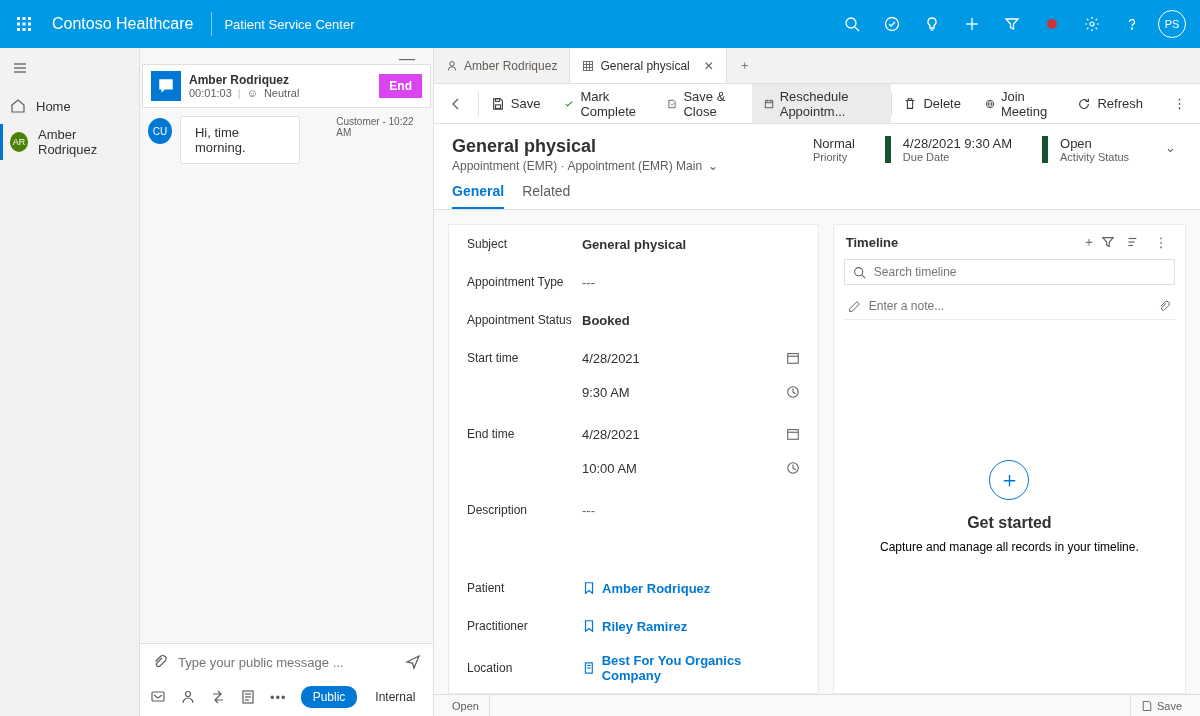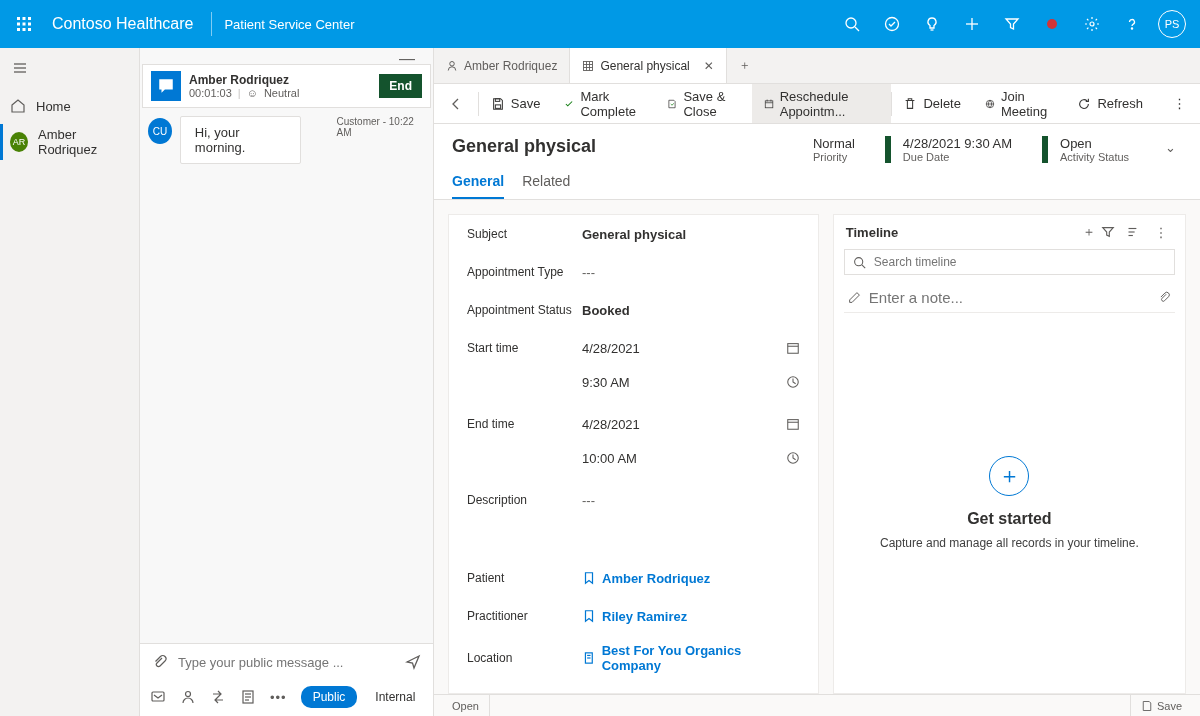--- a/index.html
+++ b/index.html
@@ -28,21 +28,21 @@
 
 
 .chatcol { width: 294px; background: #f8f8f8; border-right: 1px solid #e1dfdd; display: flex; flex-direction: column; position: relative; }
 .chatcol .topstrip { height: 16px; display: flex; justify-content: flex-end; padding-right: 18px; color: #605e5c; padding-top:2px; }
 .sessioncard { margin: 0 2px; background: #fff; border: 1px solid #e1dfdd; display: flex; align-items: center; padding: 6px 8px; gap: 8px; }
 .sessioncard .sicon { width: 30px; height: 30px; background: #0078d4; display: flex; align-items: center; justify-content: center; color: #fff; font-size: 16px; }
 .sessioncard .sinfo { flex: 1; }
 .sessioncard .sname { font-weight: 600; font-size: 12px; }
 .sessioncard .smeta { font-size: 11px; color: #605e5c; display: flex; align-items: center; gap: 6px; }
 .sessioncard .smeta .bar { color: #c8c6c4; }
-.sessioncard .endbtn { background: #14532d; color: #fff; font-size: 12px; font-weight: 600; padding: 5px 10px; cursor: pointer; border: none; }
+.sessioncard .endbtn { background: #d946ef; color: #fff; font-size: 12px; font-weight: 600; padding: 5px 10px; cursor: pointer; border: none; }
 .chatbody { flex: 1; display: flex; flex-direction: row; justify-content: flex-end; padding: 8px; }
 .msgrow { display: flex; gap: 8px; align-items: flex-start; margin-bottom: 4px; }
 .msgrow .mav { width: 26px; height: 26px; border-radius: 50%; background: #0078d4; color: #fff; font-size: 10px; display: flex; align-items: center; justify-content: center; margin-top: 2px; }
 .msgrow .bubble { background: #fff; border: 1px solid #e1dfdd; padding: 8px 14px; font-size: 13px; border-radius: 2px; }
 .msgmeta { font-size: 10px; color: #605e5c; padding-left: 36px; margin-bottom: 0; }
 .composer { border-top: 1px solid #e1dfdd; background: #fff; }
 .composer .inline { display: flex; align-items: center; padding: 10px 12px; gap: 10px; }
 .composer input { border: none; outline: none; flex: 1; font-size: 13px; }
 .composer .ctoolbar { display: flex; align-items: center; padding: 6px 10px 8px; gap: 14px; color: #605e5c; }
 .composer .ctoolbar .right { margin-left: auto; display: flex; gap: 6px; }
@@ -93,25 +93,25 @@
 .fieldgap { height: 40px; }
 .bmicon { width:14px; height:14px; display:inline-block; }
 
 .timelinecard { flex: 1; background: #fff; border: 1px solid #edebe9; display: flex; flex-direction: column; }
 .tlhdr { display: flex; align-items: center; padding: 8px 12px; font-size: 13px; font-weight: 600; }
 .tlhdr .sp { flex: 1; }
 .tlhdr .ic { width: 24px; text-align: center; color: #605e5c; cursor: pointer; font-weight: 400; }
 .tlsearch { margin: 0 10px 8px; display: flex; align-items: center; gap: 8px; border: 1px solid #e1dfdd; padding: 5px 8px; color: #605e5c; font-size: 12px; }
 .tlsearch input { border: none; outline: none; flex: 1; font-size: 12px; }
 .tlnote { margin: 0 10px; display: flex; align-items: center; gap: 8px; padding: 6px 4px; border-bottom: 1px solid #edebe9; color: #605e5c; font-size: 12px; }
-.tlnote input { border:none; outline:none; flex:1; font-size:15px; }
+.tlnote input { border:none; outline:none; flex:1; font-size:12px; }
 .tlempty { flex: 1; display: flex; flex-direction: column; align-items: center; justify-content: center; padding: 20px; text-align: center; }
 .plus-circle { width: 40px; height: 40px; border: 1px solid #0078d4; border-radius: 50%; color: #0078d4; font-size: 22px; display: flex; align-items: center; justify-content: center; margin-bottom: 14px; cursor:pointer; }
 .tlempty h3 { font-size: 16px; font-weight: 600; margin-bottom: 8px; }
-.tlempty p { font-size: 12px; color: #404040; }
+.tlempty p { font-size: 12px; color: #000000; }
 
 .statusbar { height: 22px; border-top: 1px solid #e1dfdd; display: flex; align-items: center; font-size: 11px; color: #605e5c; padding: 0 8px; background:#faf9f8;}
 .statusbar .sp { flex: 1; }
 .statusbar .cell { padding: 0 10px; border-left: 1px solid #e1dfdd; height: 100%; display:flex; align-items:center; gap:4px;}
 .statusbar .cell:first-child { border-left:none; }
 
 svg { display: block; }
 .i16 { width:16px; height:16px; }
 </style>
 </head>
@@ -223,21 +223,21 @@
           <span class="bar">|</span>
           <span>☺</span>
           <span>Neutral</span>
         </div>
       </div>
       <button class="endbtn">End</button>
     </div>
     <div class="chatbody">
       <div class="msgrow">
         <div class="mav">CU</div>
-        <div class="bubble">Hi, your morning.</div>
+        <div class="bubble">Hi, time morning.</div>
       </div>
       <div class="msgmeta">Customer - 10:22 AM</div>
     </div>
     <div class="composer">
       <div class="inline">
         <span style="color:#605e5c;cursor:pointer;">
             <svg class="i16" viewBox="0 0 16 16" fill="none" stroke="#605e5c" stroke-width="1.2">
               <path d="M10 4 l-5 5 a2 2 0 0 0 3 3 l5 -5 a3 3 0 0 0 -4.5 -4.5 l-5 5"></path>
             </svg>
           </span>
@@ -370,20 +370,23 @@
             <path d="M13 2 v3 h-3"></path>
           </svg>
           <span>Refresh</span>
         </div>
       <div class="btn icononly" style="margin-left:4px;">⋮</div>
     </div>
 
     <div class="rechdr">
       <div class="l">
         <h1>General physical</h1>
+        <div class="crumbs">
+          <span>Appointment (EMR)</span> · <span>Appointment (EMR) Main</span><span class="chev">⌄</span>
+        </div>
       </div>
       <div class="stats">
         <div class="stat">
             <div class="v">Normal</div>
             <div class="k">Priority</div>
           </div>
         <div class="stat">
             <div class="v">4/28/2021 9:30 AM</div>
             <div class="k">Due Date</div>
           </div>

